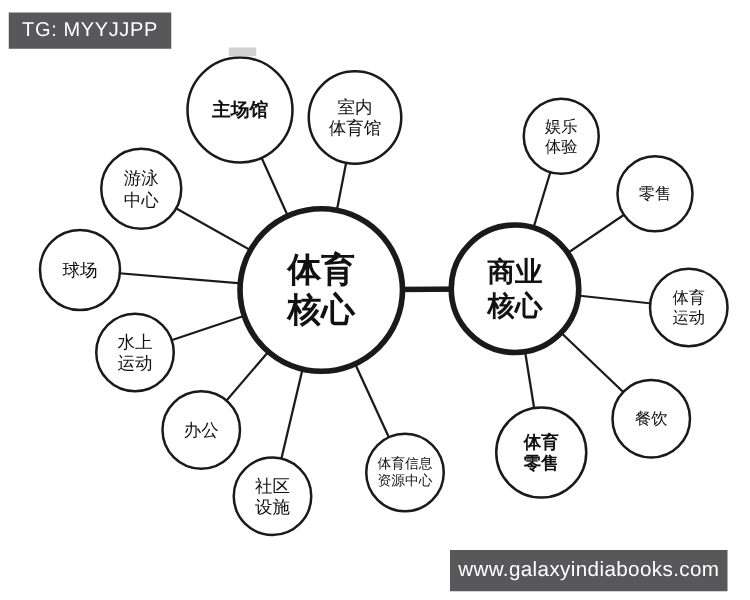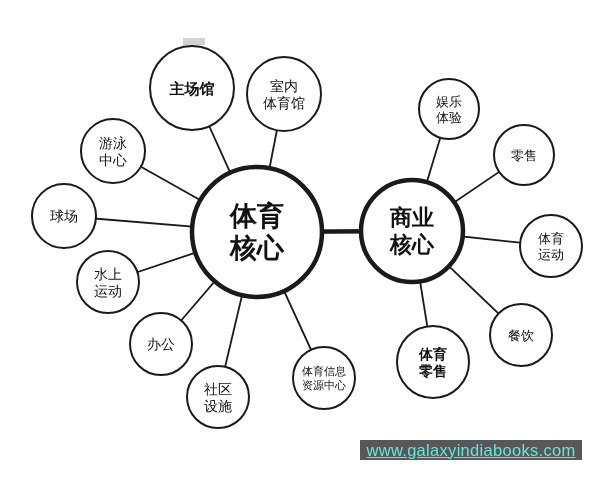--- a/index.html
+++ b/index.html
@@ -24,27 +24,26 @@
   }
   .smudge {
     position: absolute;
     left: 183px; top: 38px;
     width: 22px; height: 7px;
     background: #d2d2d2;
   }
   .watermark {
     position: absolute;
     left: 360px; top: 440px;
-    width: 222px; height: 20px;
+    width: 222px; height: 33px;
     background: #58585a;
-    color: #5eead4;
+    color: #ffffff;
     display: flex; align-items: center; justify-content: center;
     font-size: 16.5px;
     letter-spacing: 0.3px;
-    text-decoration: underline;
   }
 </style>
 </head>
 <body>
 
 <div class="stage">
   <svg class="diagram" id="diagram-svg" width="600" height="480" viewBox="0 0 600 480" xmlns="http://www.w3.org/2000/svg">
       <line x1="257" y1="232" x2="412" y2="231" stroke="#1a1a1a" stroke-width="4.5"></line>
       <line x1="257" y1="232" x2="192" y2="88" stroke="#1a1a1a" stroke-width="1.8"></line>
       <line x1="257" y1="232" x2="284" y2="94" stroke="#1a1a1a" stroke-width="1.8"></line>
@@ -86,17 +85,20 @@
       <circle cx="551" cy="246" r="31" fill="#ffffff" stroke="#1a1a1a" stroke-width="2"></circle>
       <text text-anchor="middle" fill="#111111" font-size="13" font-weight="400" font-family="&quot;Liberation Sans&quot;,&quot;DejaVu Sans&quot;,sans-serif"><tspan x="551" y="238" dominant-baseline="central">体育</tspan><tspan x="551" y="254" dominant-baseline="central">运动</tspan></text>
       <circle cx="521" cy="335" r="31" fill="#ffffff" stroke="#1a1a1a" stroke-width="2"></circle>
       <text text-anchor="middle" fill="#111111" font-size="13" font-weight="400" font-family="&quot;Liberation Sans&quot;,&quot;DejaVu Sans&quot;,sans-serif"><tspan x="521" y="335" dominant-baseline="central">餐饮</tspan></text>
       <circle cx="433" cy="362" r="36" fill="#ffffff" stroke="#1a1a1a" stroke-width="2"></circle>
       <text text-anchor="middle" fill="#111111" font-size="14" font-weight="700" font-family="&quot;Liberation Sans&quot;,&quot;DejaVu Sans&quot;,sans-serif"><tspan x="433" y="353.5" dominant-baseline="central">体育</tspan><tspan x="433" y="370.5" dominant-baseline="central">零售</tspan></text>
     </svg>
 
   <div class="smudge"></div>
 
+  <div class="badge">
+    <span>TG: MYYJJPP</span>
+  </div>
 
   <div class="watermark">
     <span>www.galaxyindiabooks.com</span>
   </div>
 </div>
 
 </body></html>

